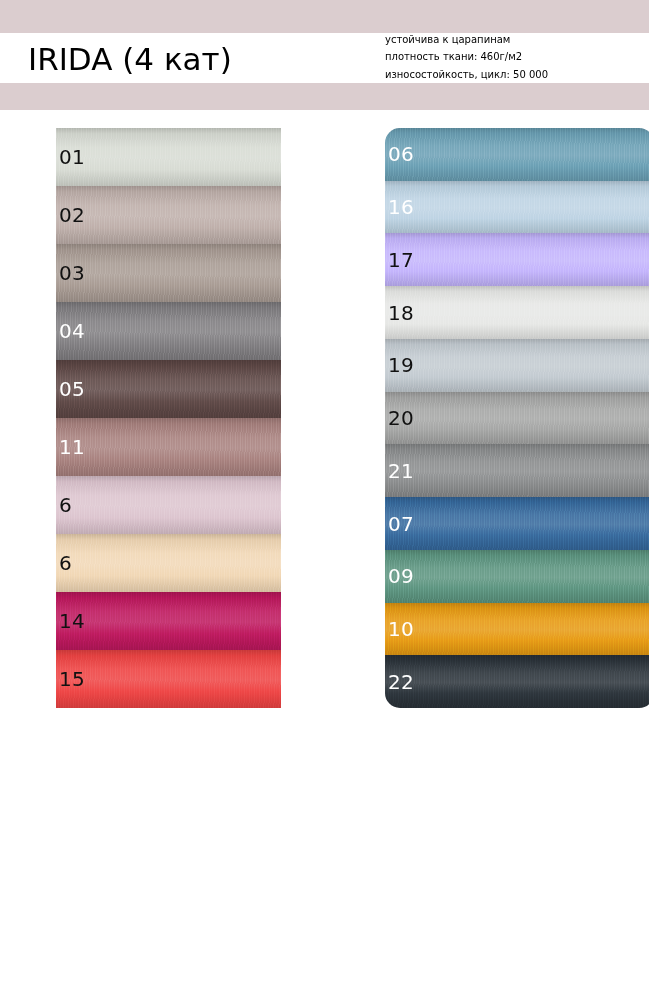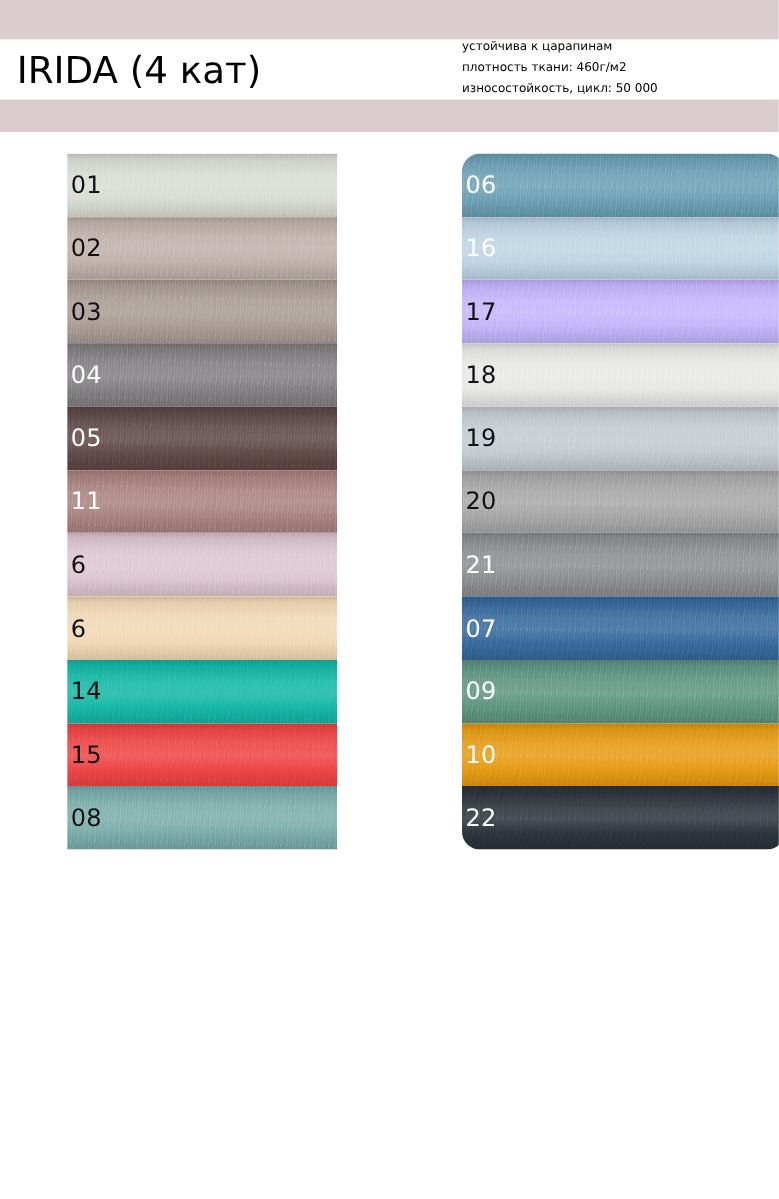--- a/index.html
+++ b/index.html
@@ -31,21 +31,21 @@
     background: #dbcdcf;
   }
   .header-white {
     position: absolute;
     left: 0; top: 33px;
     width: 649px; height: 50px;
     background: #ffffff;
   }
   .title {
     position: absolute;
-    left: 14px;
+    left: 28px;
     top: 38px;
     font-size: 31px;
     line-height: 42px;
     color: #000000;
     letter-spacing: 0px;
     white-space: nowrap;
   }
   .specs {
     position: absolute;
     left: 385px;
@@ -172,34 +172,29 @@
     <div class="swatch" style="background: rgb(221, 197, 207);">
       <div class="fold"></div>
       <div class="tex"></div>
       <div class="swatch-label dark">6</div>
     </div>
     <div class="swatch" style="background: rgb(242, 216, 182);">
       <div class="fold"></div>
       <div class="tex"></div>
       <div class="swatch-label dark">6</div>
     </div>
-    <div class="swatch" style="background: #14b8a6;">
+    <div class="swatch" style="background: #be185d;">
       <div class="fold"></div>
       <div class="tex"></div>
       <div class="swatch-label dark">14</div>
     </div>
     <div class="swatch" style="background: #ef4444;">
       <div class="fold"></div>
       <div class="tex"></div>
       <div class="swatch-label dark">15</div>
-    </div>
-    <div class="swatch" style="background: rgb(122, 173, 170);">
-      <div class="fold"></div>
-      <div class="tex"></div>
-      <div class="swatch-label dark">08</div>
     </div>
   </div>
 <div class="strip right" id="strip-right">
     <div class="swatch" style="background: rgb(107, 160, 181);">
       <div class="fold"></div>
       <div class="tex"></div>
       <div class="swatch-label light">06</div>
     </div>
     <div class="swatch" style="background: rgb(190, 212, 228);">
       <div class="fold"></div>

